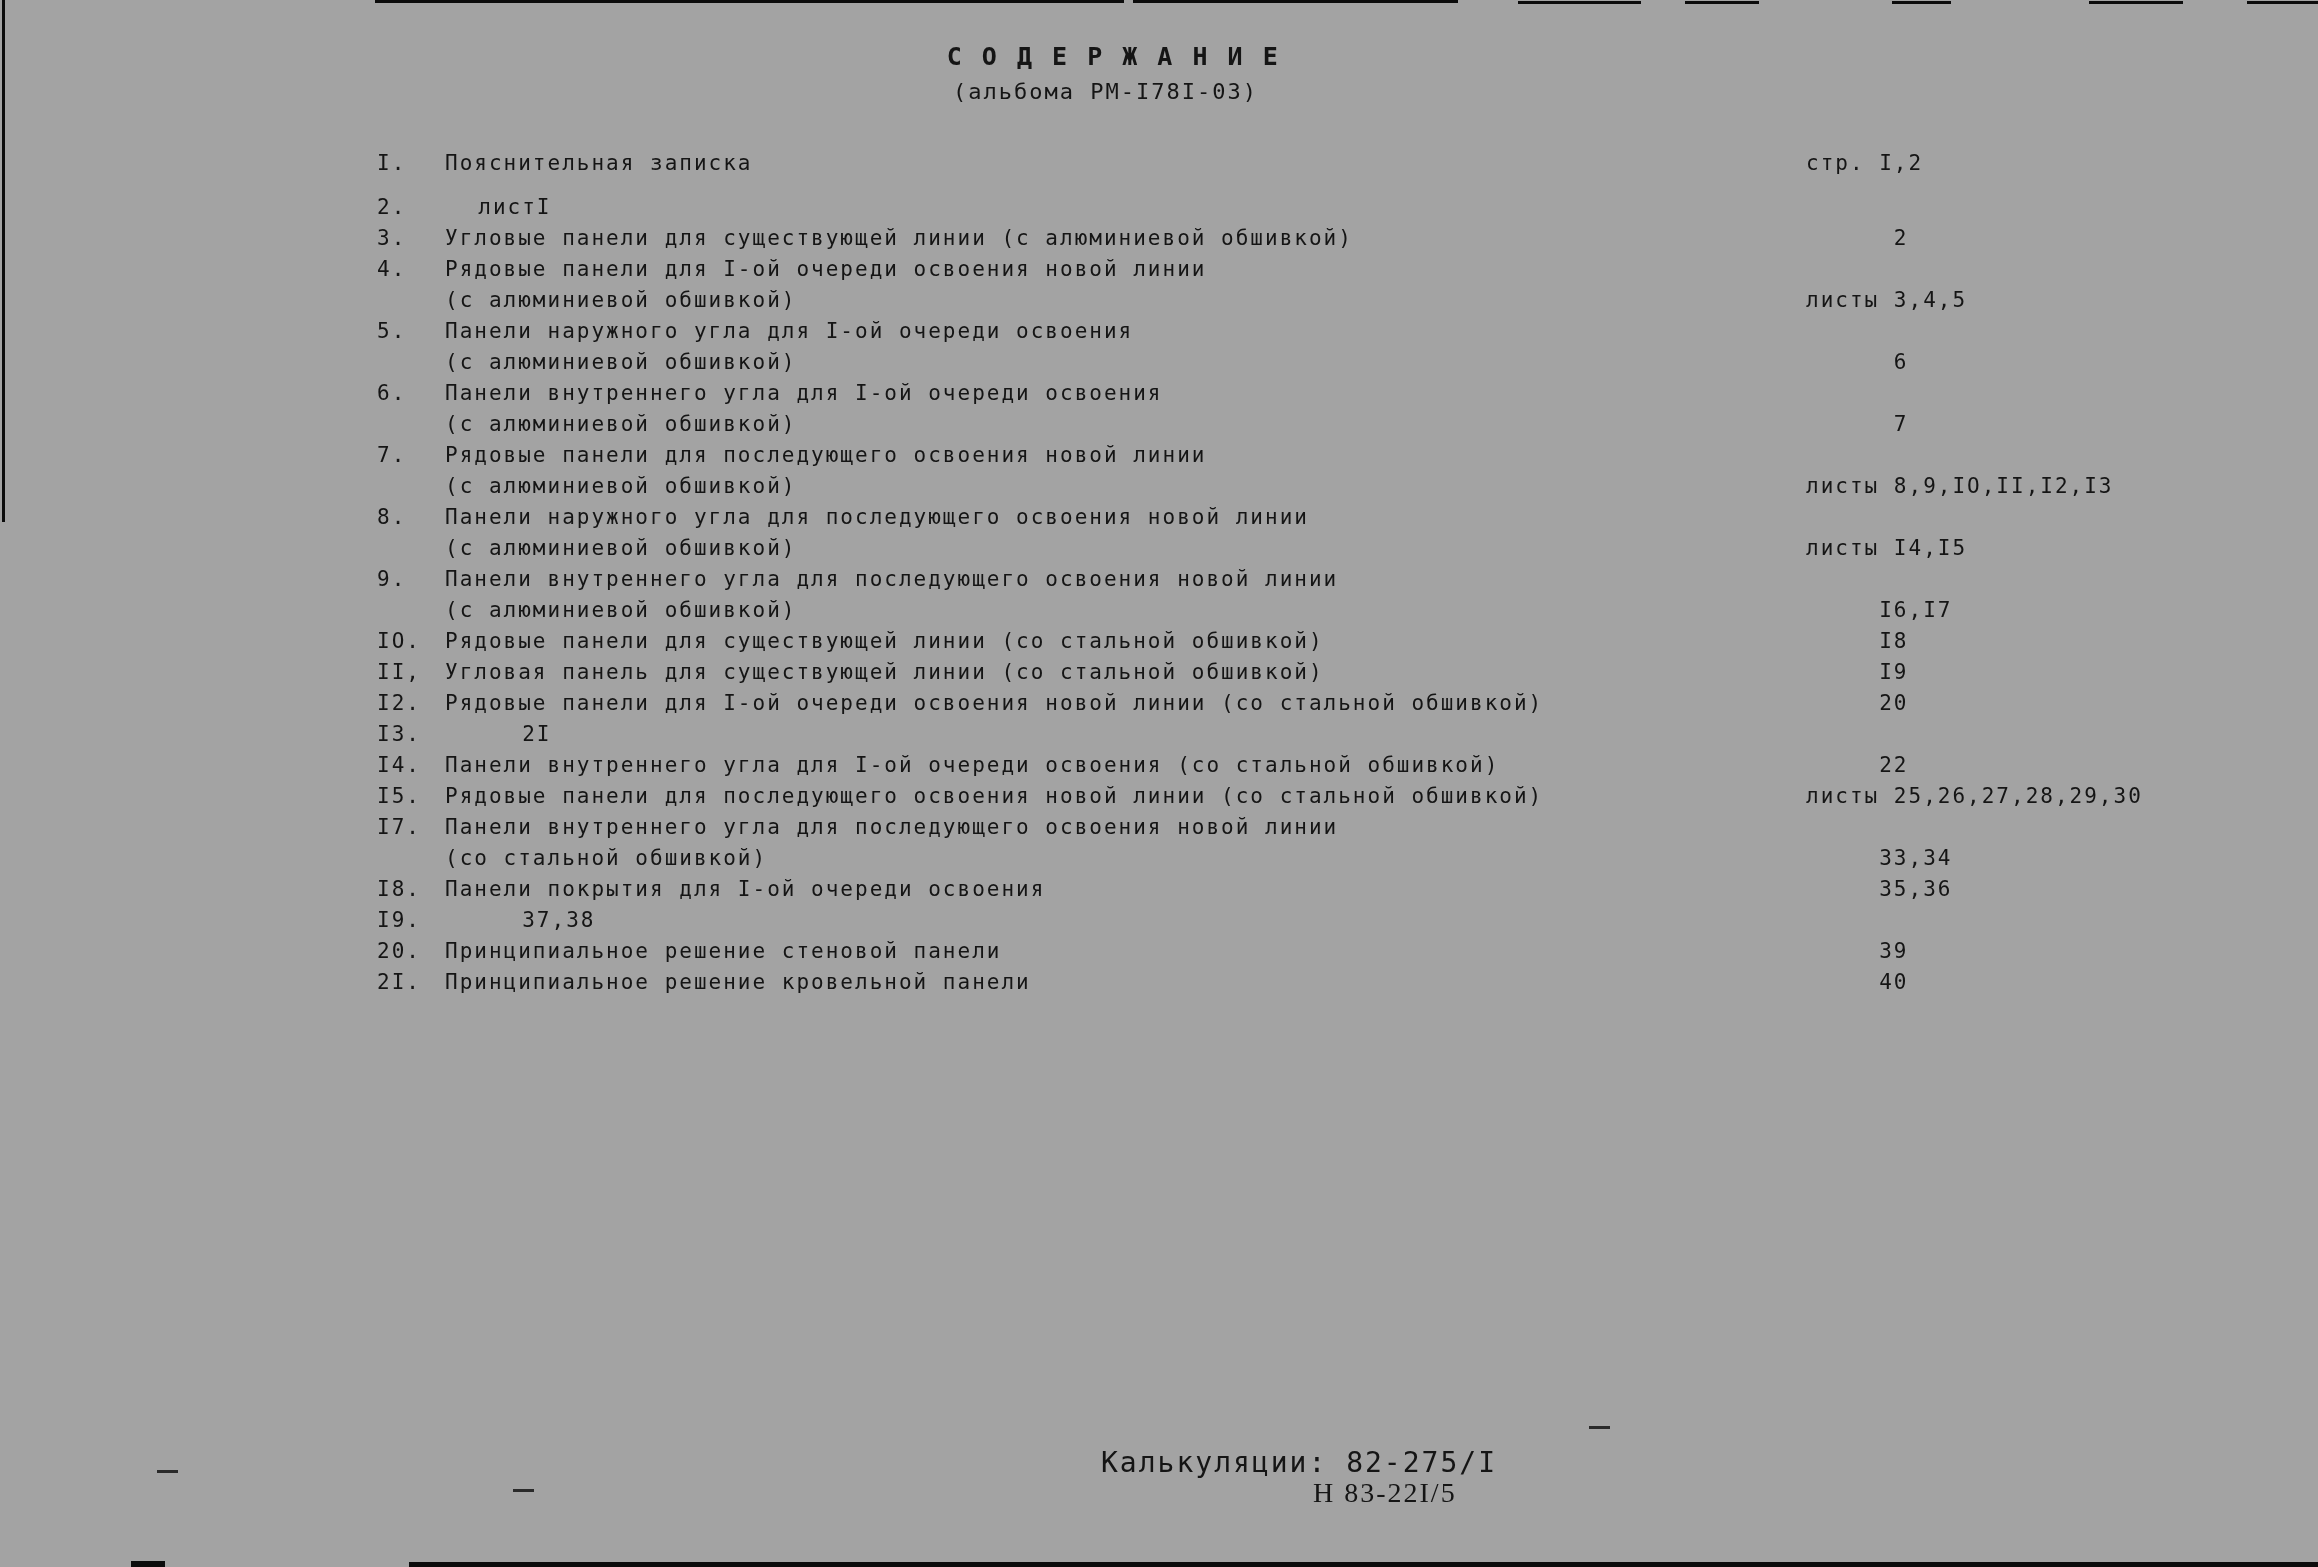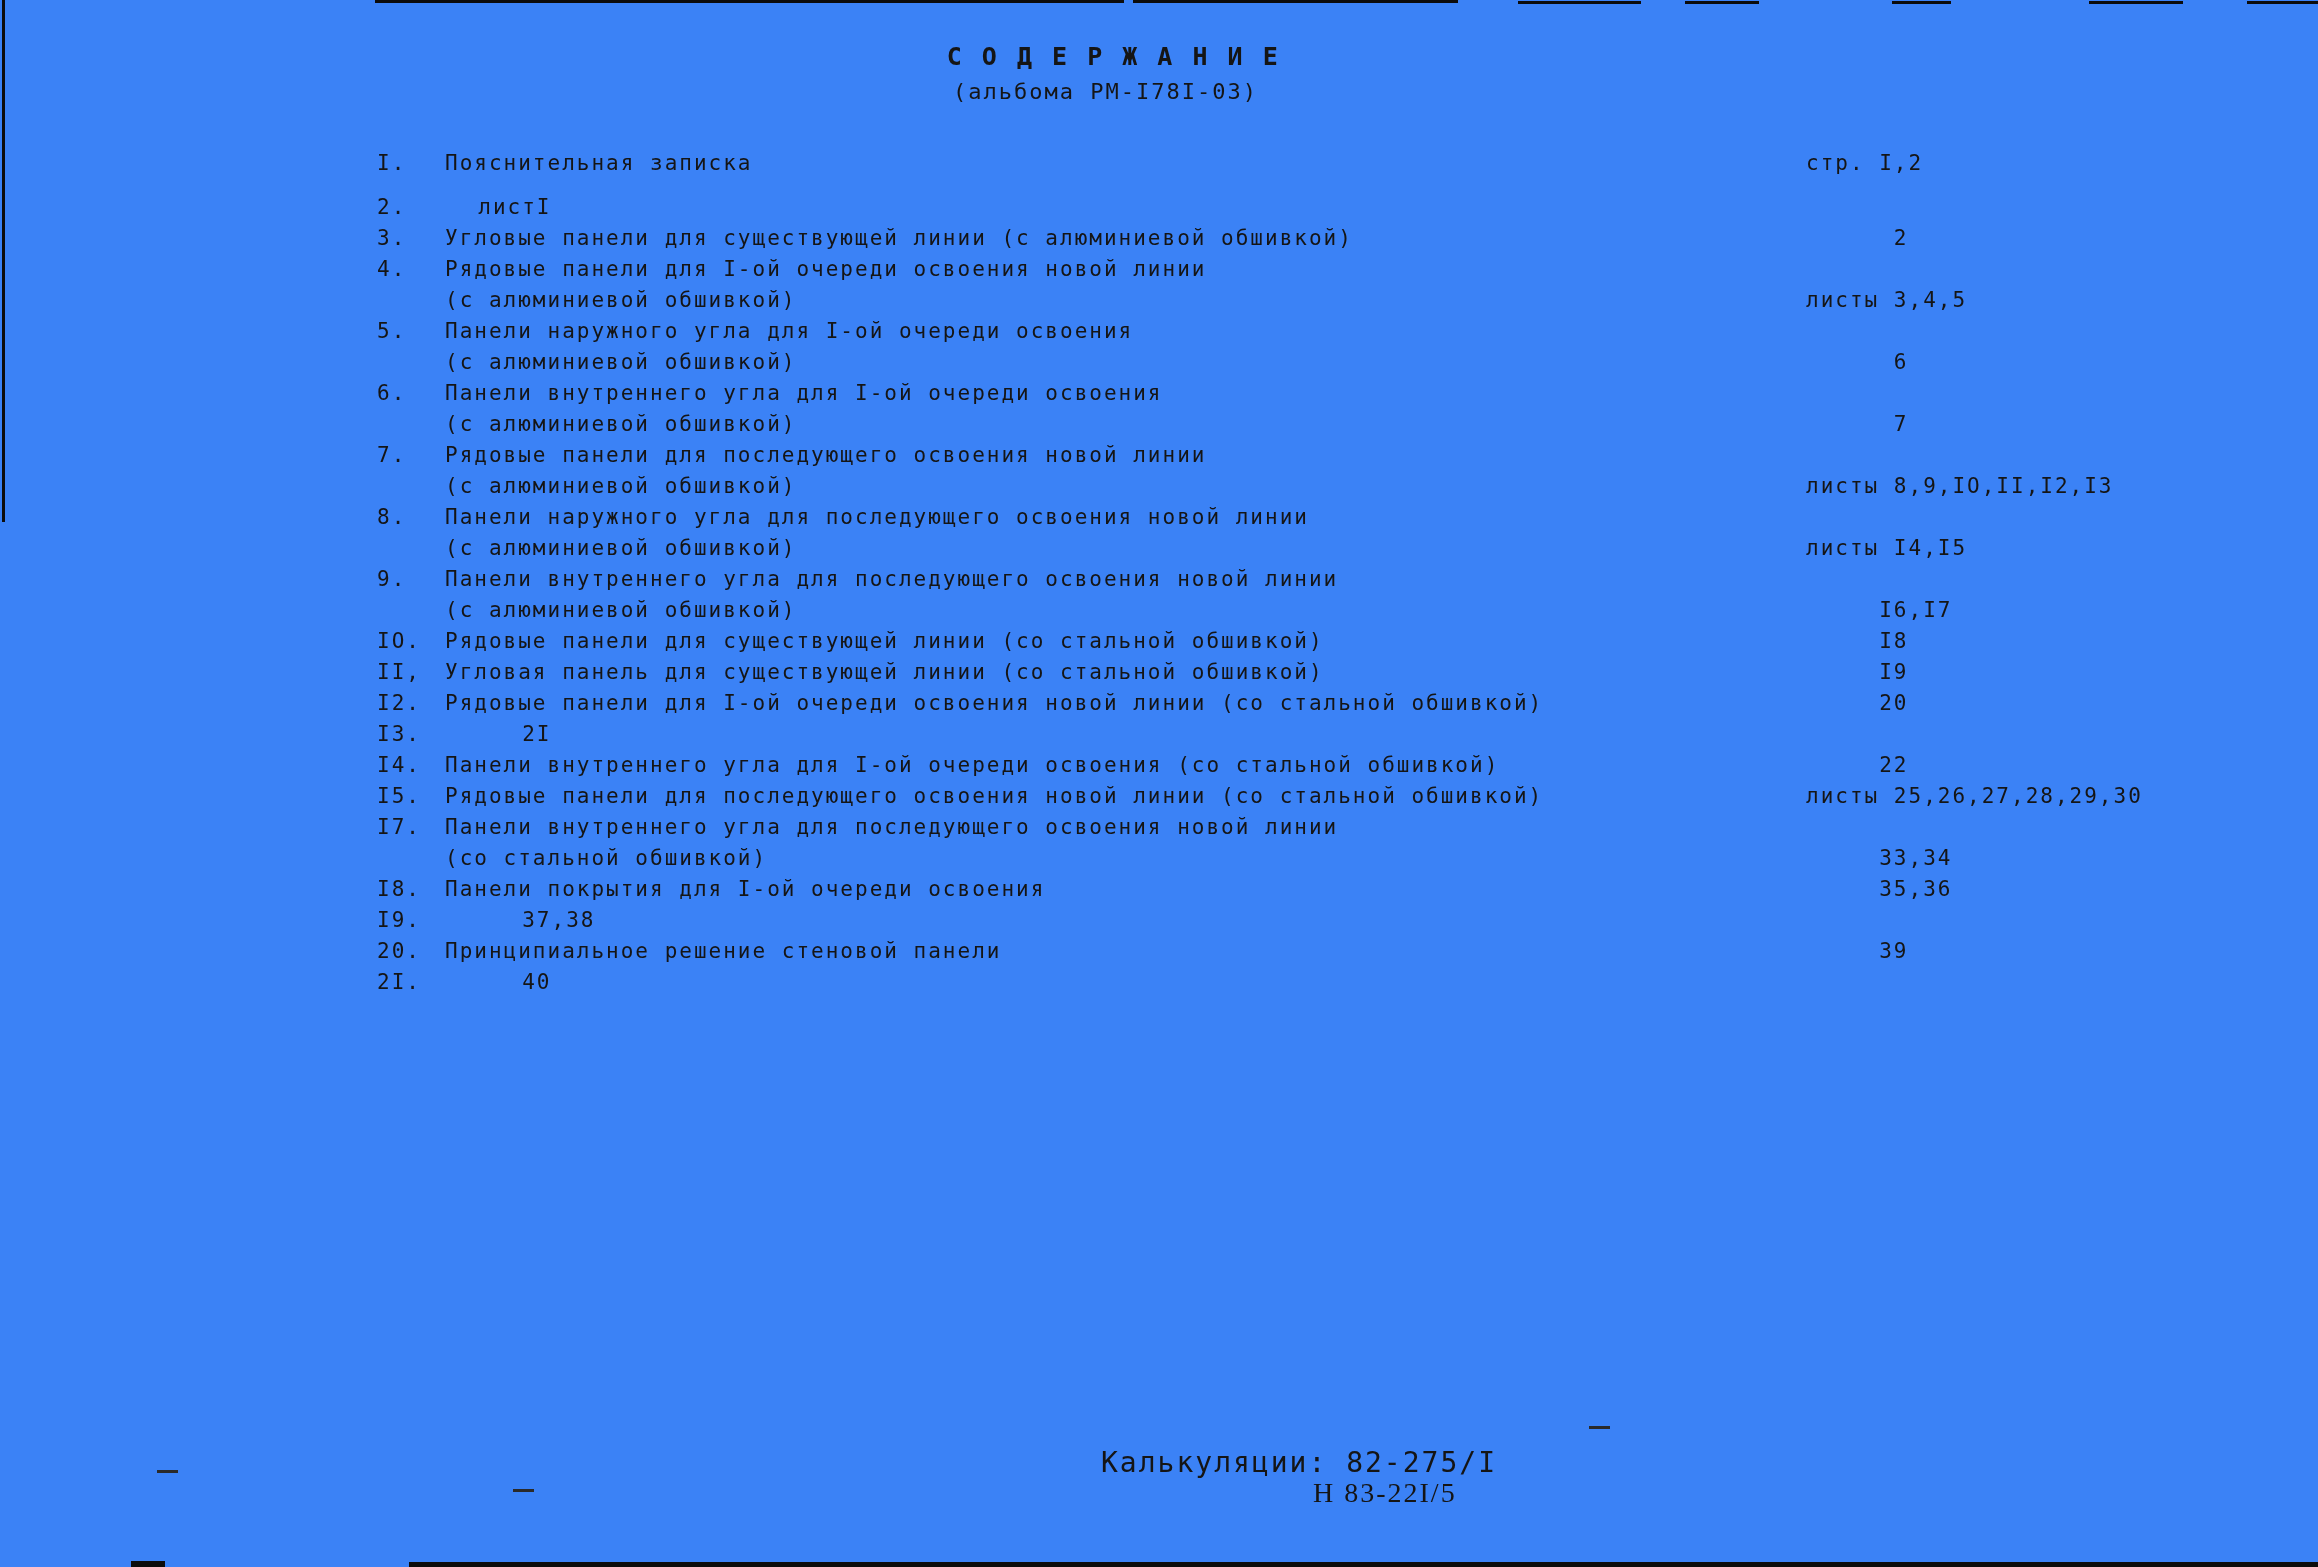--- a/index.html
+++ b/index.html
@@ -1,19 +1,19 @@
 <!DOCTYPE html>
 <html style="font-size:8px"><head>
 <meta charset="utf-8">
 <style>
   html,body{margin:0;padding:0;background:#777;}
   .sheet{
     position:relative;
     width:2319px;height:1568px;
-    background:#3b82f6;
+    background:#a3a3a3;
     font-family:"DejaVu Sans Mono","Liberation Mono",monospace;
     color:#151515;
     overflow:hidden;
   }
   .art{position:absolute;background:#0c0c0c;}
   .dash{position:absolute;background:#2a2a2a;height:2.5px;width:21px;}
   .title{
     position:absolute;top:42px;left:384px;width:1459px;
     text-align:center;font-size:25px;font-weight:bold;letter-spacing:2.5px;
     white-space:pre;
@@ -209,20 +209,23 @@
   <div class="row">
     <div class="num">20.</div>
     <div class="lines">
           <div>Принципиальное решение стеновой панели</div>
         </div>
     <div class="pages">     39</div>
   </div>
 
   <div class="row">
     <div class="num">2I.</div>
+    <div class="lines">
+          <div>Принципиальное решение кровельной панели</div>
+        </div>
     <div class="pages">     40</div>
   </div>
 </div>
 
   <div class="footer">
     <div>Калькуляции: 82-275/I</div>
     <div class="fl2">Н 83-22I/5</div>
   </div>
 </div>
 

